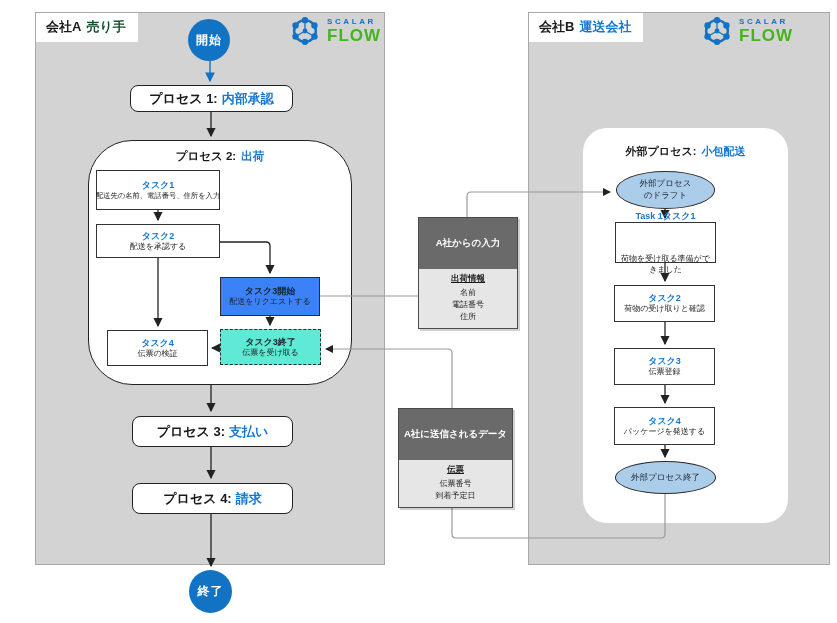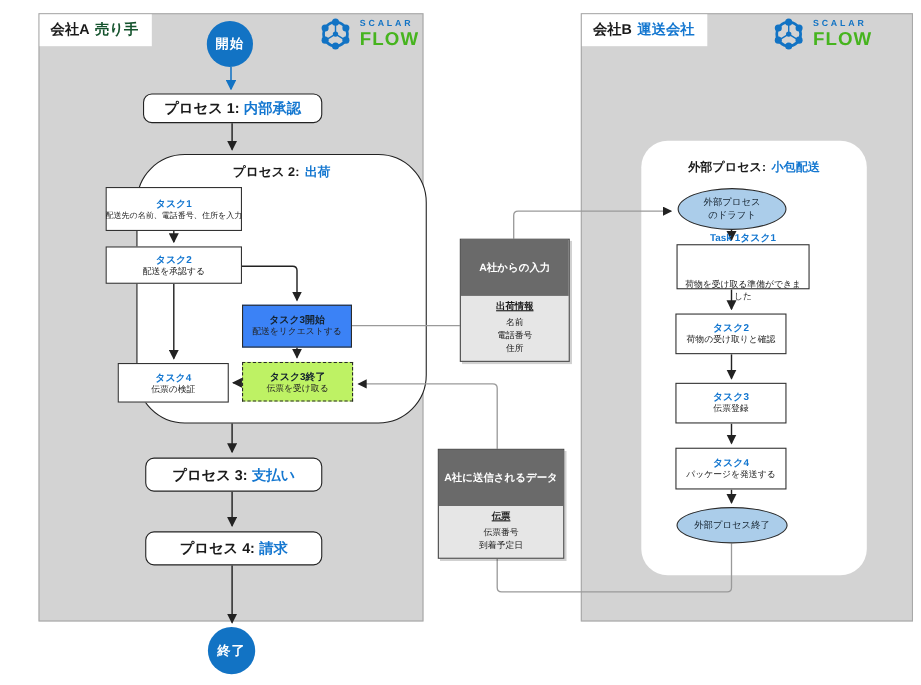--- a/index.html
+++ b/index.html
@@ -17,21 +17,21 @@
   .rounded-container{position:absolute;background:#fff;box-sizing:border-box;z-index:1;}
   .container-title{text-align:center;font-weight:bold;font-size:11.5px;}
   .svg-layer{position:absolute;top:0;left:0;z-index:2;pointer-events:none;}
   .node{position:absolute;box-sizing:border-box;display:flex;flex-direction:column;
         align-items:center;justify-content:center;text-align:center;z-index:3;background:#fff;}
   .proc{border:1.5px solid #222;border-radius:8px;font-size:13px;font-weight:bold;
         flex-direction:row;white-space:nowrap;}
   .proc .p-name{color:#1477d0;margin-left:4px;}
   .task{border:1px solid #333;}
   .task-blue{background:#3b82f6;border:1.5px solid #2b2b2b;}
-  .task-dashed{background:#bef264;border:1.5px dashed #2b2b2b;}
+  .task-dashed{background:#5eead4;border:1.5px dashed #2b2b2b;}
   .node-title{font-size:9px;font-weight:bold;color:#1477d0;line-height:1.35;}
   .node-title.dark{color:#14222e;}
   .node-body{font-size:8px;color:#222;line-height:1.35;white-space:nowrap;}
   .node-body.wrap{white-space:normal;padding:0 3px;}
   .circle{border-radius:50%;background:#1273c4;color:#fff;font-size:12px;font-weight:bold;
           border:none;letter-spacing:1px;text-align:center;}
   .ellipse{border-radius:50%;background:#abcdea;border:1.5px solid #2b2b2b;font-size:8.5px;
            color:#14222e;line-height:1.4;}
   .databox{position:absolute;border:1px solid #4a4a4a;background:#e6e6e6;z-index:3;
            box-shadow:2px 2px 0 rgba(0,0,0,0.18);box-sizing:border-box;text-align:center;}
@@ -84,21 +84,21 @@
         <circle cx="28" cy="12.2" r="3.4" fill="#1273c4"></circle>
       <circle cx="18" cy="18" r="2.6" fill="#1273c4"></circle>
       <path d="M18 18L18 9M18 18L10.5 22.5M18 18L25.5 22.5" stroke="#1273c4" stroke-width="1.4"></path>
     </svg>
     <div class="logo-text">
       <span class="logo-scalar">SCALAR</span>
       <span class="logo-flow">FLOW</span>
     </div>
   </div>
 
-  <div class="rounded-container" style="left:88px;top:140px;width:264px;height:245px;border:1.5px solid #222;border-radius:44px;margin-left:36px;">
+  <div class="rounded-container" style="left:88px;top:140px;width:264px;height:245px;border:1.5px solid #222;border-radius:44px;">
     <div class="container-title" style="margin-top:8px;">
       <span>プロセス 2:</span>
       <span class="lbl-blue" style="margin-left:2px;">出荷</span>
     </div>
   </div>
   <div class="rounded-container" style="left:583px;top:128px;width:205px;height:395px;border-radius:24px;">
     <div class="container-title" style="margin-top:16px;font-size:11px;">
       <span>外部プロセス:</span>
       <span class="lbl-blue" style="margin-left:2px;">小包配送</span>
     </div>
@@ -181,21 +181,21 @@
 
   <div class="node circle" style="left:189px;top:570px;width:43px;height:43px;">
     <span>終了</span>
   </div>
 
   <div class="node ellipse" style="left:616px;top:171px;width:99px;height:38px;">
     <div>外部プロセス</div>
     <div>のドラフト</div>
   </div>
 
-  <div class="node task" style="left:615px;top:222px;width:121px;height:41px;gap:32px;">
+  <div class="node task" style="left:615px;top:222px;width:101px;height:41px;gap:32px;">
     <div class="node-title">Task 1タスク1</div>
     <div class="node-body wrap">荷物を受け取る準備ができました</div>
   </div>
 
   <div class="node task" style="left:614px;top:285px;width:101px;height:37px;">
     <div class="node-title">タスク2</div>
     <div class="node-body">荷物の受け取りと確認</div>
   </div>
 
   <div class="node task" style="left:614px;top:348px;width:101px;height:37px;">

